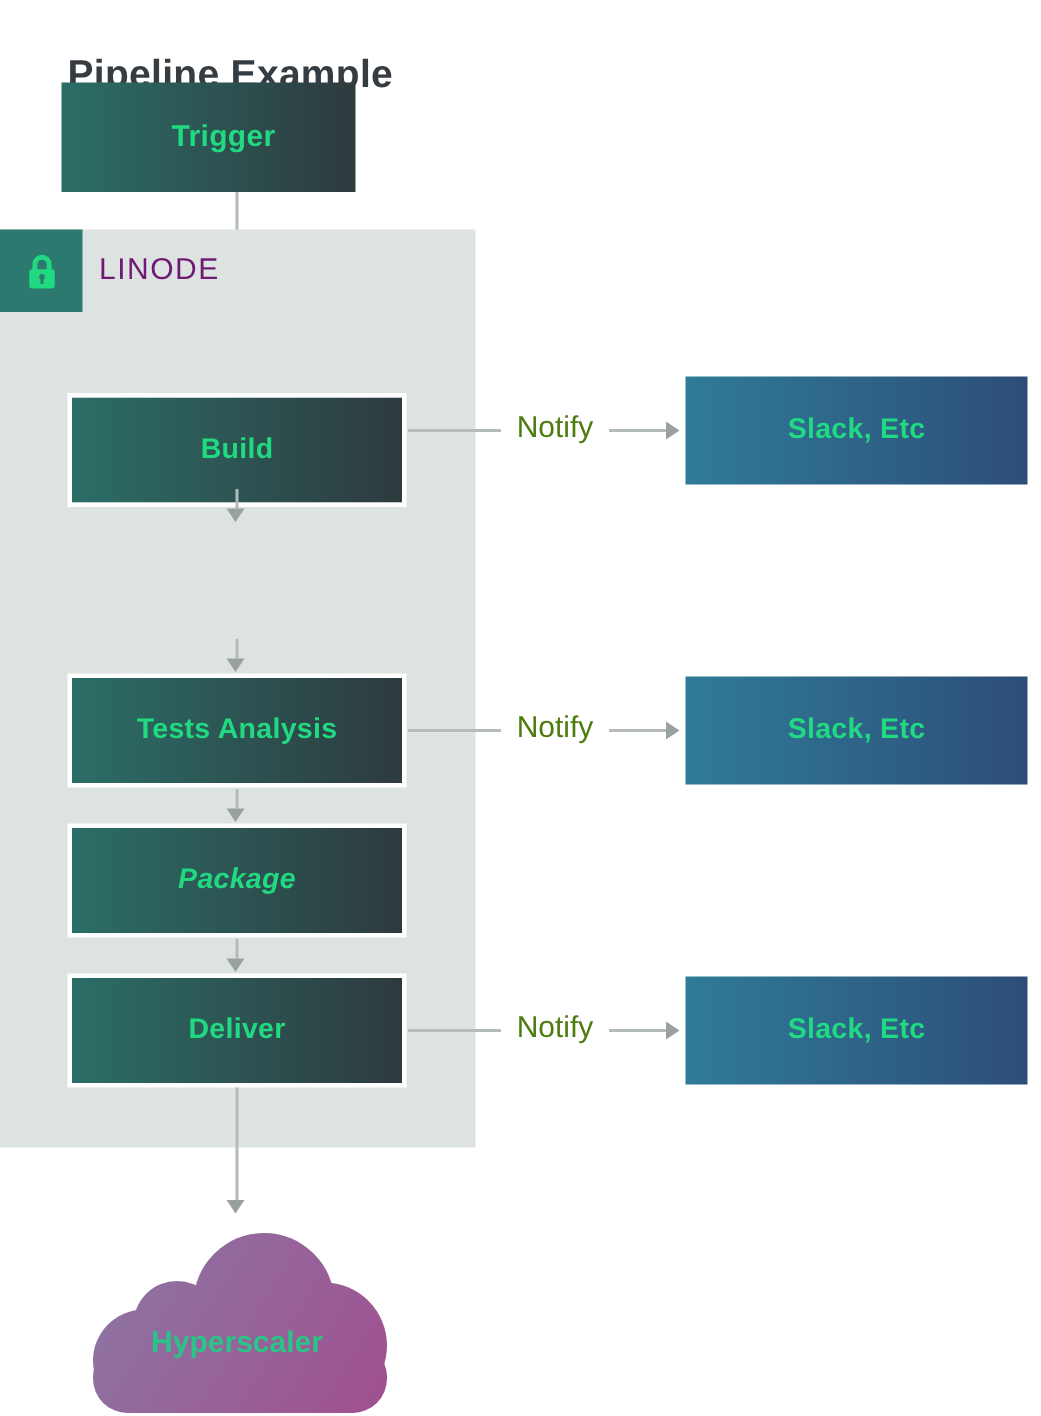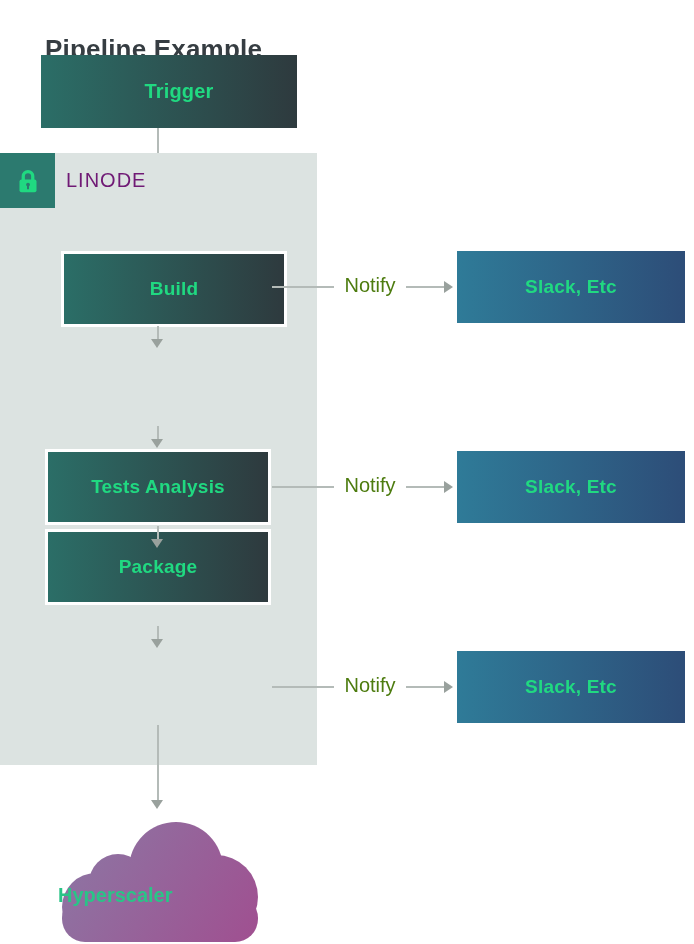--- a/index.html
+++ b/index.html
@@ -53,21 +53,21 @@
   }
   .node-box .label, .trigger-box .label, .slack-box .label {
     color: #20d981;
     font-weight: bold;
     font-size: 19px;
     letter-spacing: 0.2px;
   }
   .trigger-box {
     position: absolute;
     left: 41px; top: 55px;
-    width: 256px; height: 73px;
+    width: 196px; height: 73px;
     background: linear-gradient(90deg, #2b6e67 0%, #2e3a3e 100%);
     display: flex; align-items: center; justify-content: center; padding-left: 20px;
   }
   .trigger-box .label { font-size: 20px; }
   .slack-box {
     position: absolute;
     left: 457px;
     width: 228px; height: 72px;
     background: linear-gradient(90deg, #2f7b98 0%, #2d4d78 100%);
     display: flex; align-items: center; justify-content: center;
@@ -105,20 +105,21 @@
     color: #4d7c0f;
   }
   .cloud-svg {
     position: absolute;
     left: 58px; top: 819px;
   }
   .cloud-label {
     position: absolute;
     left: 58px; top: 884px;
     width: 200px;
+    text-align: center;
     color: #2ac487;
     font-weight: bold;
     font-size: 20px;
   }
 </style>
 </head>
 <body>
 
 <div class="canvas">
 
@@ -135,28 +136,31 @@
   <div class="lock-badge">
     <svg width="30" height="30" viewBox="0 0 24 24">
       <path d="M8.2 11.5 V8.2 a3.8 3.8 0 0 1 7.6 0 V11.5" fill="none" stroke="#20d981" stroke-width="2.6"></path>
       <rect x="5.2" y="10.8" width="13.6" height="10.2" rx="1.6" fill="#20d981"></rect>
       <circle cx="12" cy="14.8" r="1.5" fill="#2c7a6f"></circle>
       <rect x="11.2" y="15.2" width="1.6" height="3.4" fill="#2c7a6f"></rect>
     </svg>
   </div>
   <div class="linode-label">LINODE</div>
 
-  <div class="node-box" style="top:251px;margin-left:16px;">
+  <div class="node-box" style="top:262px;">
     <span class="label">Build</span>
   </div>
   <div class="node-box" style="top:449px;">
     <span class="label">Tests Analysis</span>
   </div>
-  <div class="node-box" style="top:529px;">
+  <div class="node-box" style="top:549px;font-style:italic;">
     <span class="label">Package</span>
+  </div>
+  <div class="node-box" style="top:649px;">
+    <span class="label">Deliver</span>
   </div>
 
   <div class="vline" style="left:157px; top:326px; height:13px;"></div>
   <div class="head-down" style="left:151px; top:339px;"></div>
 
   <div class="vline" style="left:157px; top:426px; height:13px;"></div>
   <div class="head-down" style="left:151px; top:439px;"></div>
 
   <div class="vline" style="left:157px; top:526px; height:13px;"></div>
   <div class="head-down" style="left:151px; top:539px;"></div>

